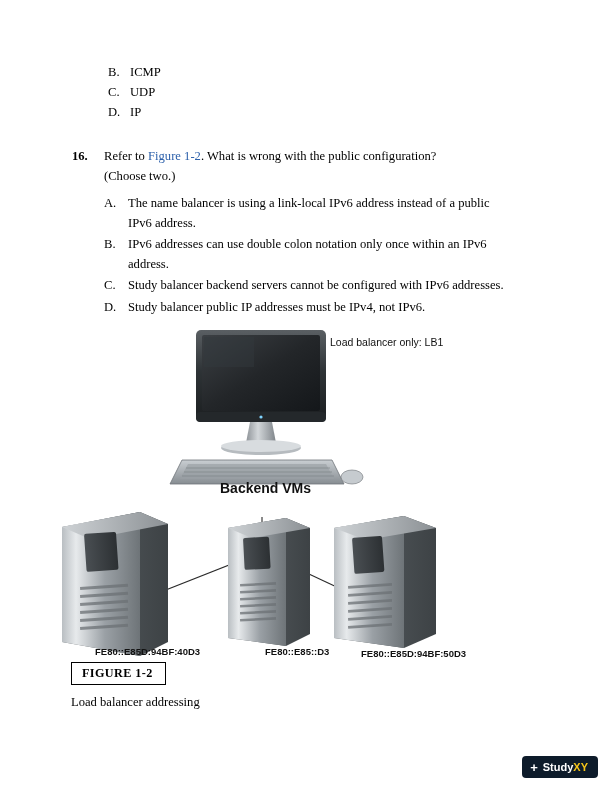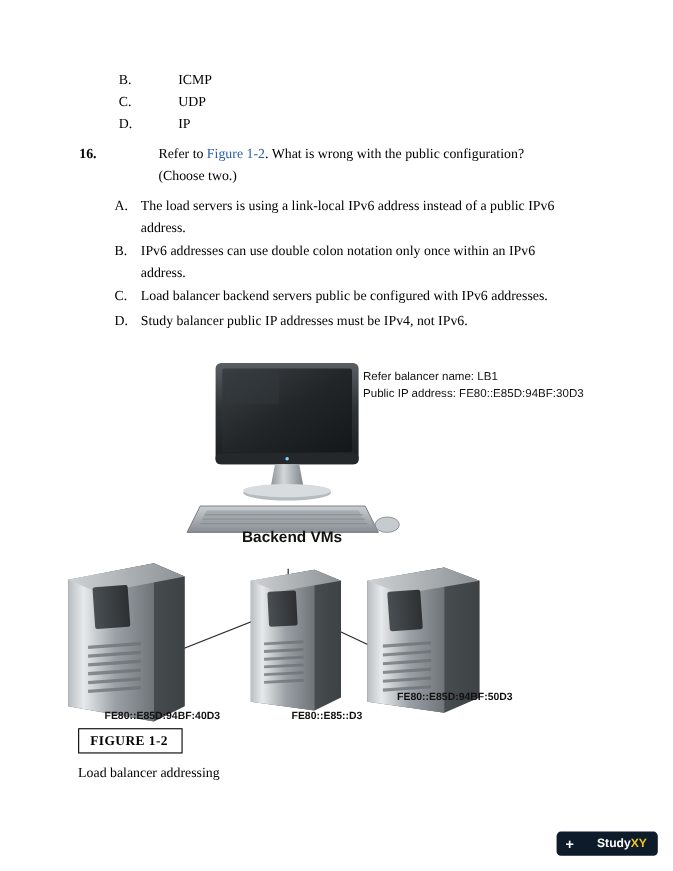--- a/index.html
+++ b/index.html
@@ -34,34 +34,32 @@
     line-height: 20px;
     margin: 0;
   }
   .opt-letter {
     width: 22px;
     flex: 0 0 22px;
     text-align: left;
   }
   .opt-text {
     flex: 1;
-    margin-left: 32px;
   }
 
   .prior-options {
     margin-left: 108px;
     width: 420px;
   }
 
   .qblock {
-    margin-top: 8px;
+    margin-top: 24px;
     margin-left: 72px;
     width: 460px;
     display: flex;
-    gap: 40px;
   }
   .qnum {
     flex: 0 0 32px;
     font-weight: bold;
     font-size: 12.6px;
     line-height: 20px;
   }
   .qbody {
     flex: 1;
     font-size: 12.6px;
@@ -124,21 +122,21 @@
     position: absolute;
     font-family: "Liberation Sans", sans-serif;
     font-size: 9.5px;
     font-weight: bold;
     color: #111;
     white-space: nowrap;
     margin-left: 29px;
   }
   .vm-addr.a1 { left: 66px;  top: 334px; }
   .vm-addr.a2 { left: 236px; top: 334px; }
-  .vm-addr.a3 { left: 332px; top: 316px; text-align: right; }
+  .vm-addr.a3 { left: 332px; top: 336px; text-align: right; }
 
   
   .fig-caption-box {
     position: absolute;
     left: 71px;
     top: 662px;
     border: 1.6px solid #000;
     padding: 3px 12px 3px 10px;
     font-family: "Liberation Serif", serif;
     font-weight: bold;
@@ -168,21 +166,20 @@
     align-items: center;
     gap: 5px;
   }
   .watermark .plus {
     font-size: 13px;
     line-height: 11px;
     font-weight: bold;
   }
   .watermark .wm-b {
     font-weight: bold;
-    margin-left: 16px;
   }
   .watermark .wm-xy {
     font-weight: bold;
     color: #f5c518;
   }
 </style>
 </head>
 <body>
 
 <div class="page">
@@ -208,29 +205,29 @@
       <div class="qnum">16.</div>
       <div class="qbody">
         <span>Refer to </span><span class="figref">Figure 1-2</span><span>. What is wrong with the public configuration?</span><br>
         <span>(Choose two.)</span>
       </div>
     </div>
 
     <div class="answers">
       <div class="ans-row">
         <span class="ans-letter">A.</span>
-        <span class="ans-text">The load servers is using a link-local IPv6 address instead of a public IPv6 address.</span>
+        <span class="ans-text">The name balancer is using a link-local IPv6 address instead of a public IPv6 address.</span>
       </div>
       <div class="ans-row">
         <span class="ans-letter">B.</span>
         <span class="ans-text">IPv6 addresses can use double colon notation only once within an IPv6 address.</span>
       </div>
       <div class="ans-row">
         <span class="ans-letter">C.</span>
-        <span class="ans-text">Load balancer backend servers public be configured with IPv6 addresses.</span>
+        <span class="ans-text">Study balancer backend servers cannot be configured with IPv6 addresses.</span>
       </div>
       <div class="ans-row">
         <span class="ans-letter">D.</span>
         <span class="ans-text">Study balancer public IP addresses must be IPv4, not IPv6.</span>
       </div>
     </div>
 
   </div>
 
   <div class="figure">
@@ -347,22 +344,21 @@
           <rect x="348" y="282" width="44" height="2.8" transform="rotate(-4 348 282)"></rect>
           <rect x="348" y="290" width="44" height="2.8" transform="rotate(-4 348 290)"></rect>
           <rect x="348" y="298" width="44" height="2.8" transform="rotate(-4 348 298)"></rect>
           <rect x="348" y="306" width="44" height="2.8" transform="rotate(-4 348 306)"></rect>
           <rect x="348" y="314" width="44" height="2.8" transform="rotate(-4 348 314)"></rect>
         </g>
       </g>
     </svg>
 
     <div class="lb-label">
-      <div>Refer balancer name: LB1</div>
-      <div>Public IP address: FE80::E85D:94BF:30D3</div>
+      <div>Load balancer only: LB1</div>
     </div>
 
     <div class="backend-label">Backend VMs</div>
 
     <div class="vm-addr a1">FE80::E85D:94BF:40D3</div>
     <div class="vm-addr a2">FE80::E85::D3</div>
     <div class="vm-addr a3">FE80::E85D:94BF:50D3</div>
   </div>
 
   <div class="fig-caption-box">FIGURE 1-2</div>

